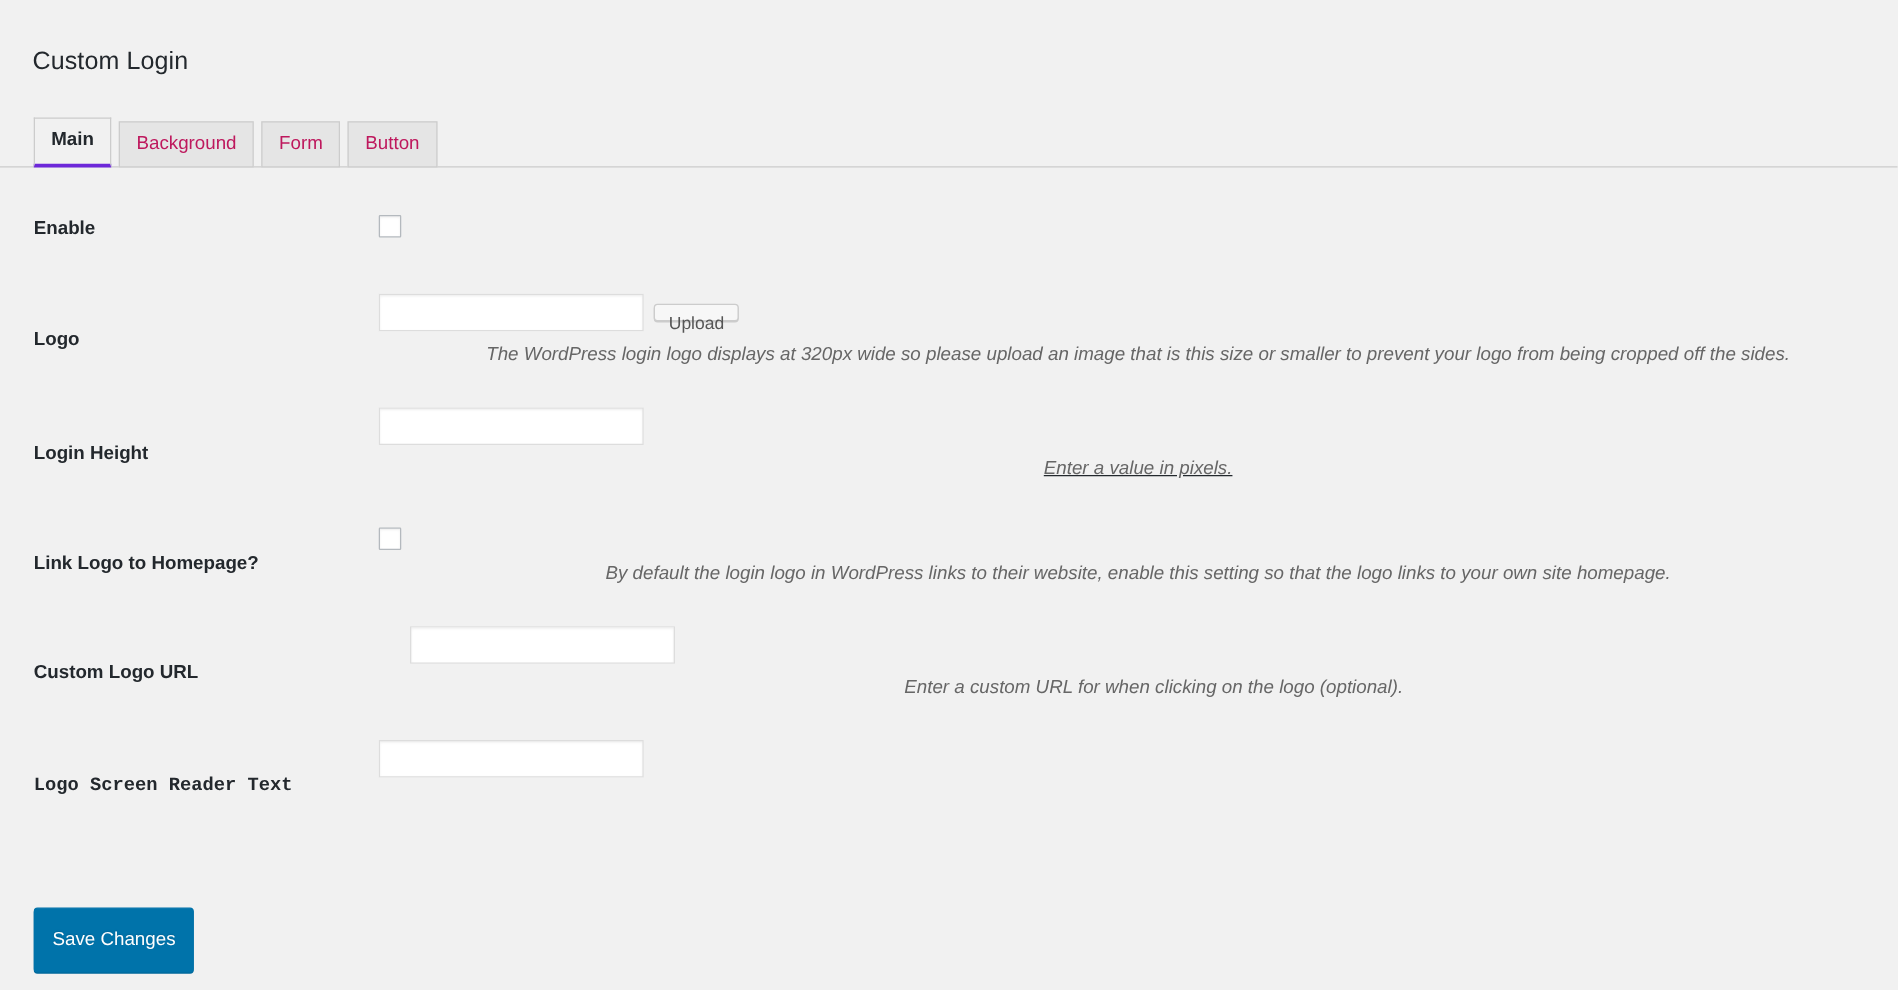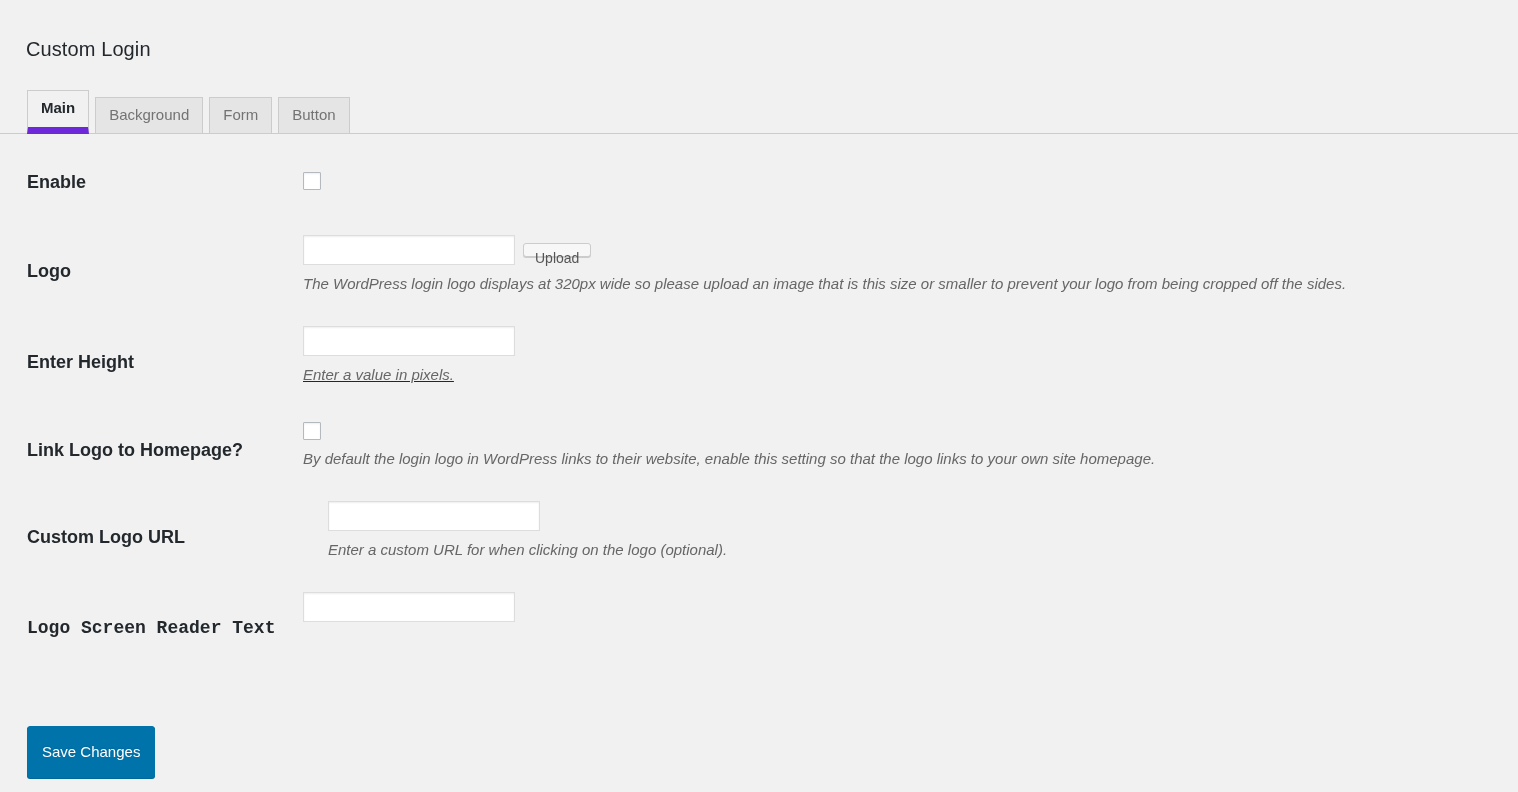--- a/index.html
+++ b/index.html
@@ -48,50 +48,50 @@
   }
   .tab {
     display: inline-block;
     box-sizing: border-box;
     padding: 7px 13px 8px 13px;
     font-size: 15px;
     line-height: 20px;
     background: #e5e5e5;
     border: 1px solid #ccc;
     border-bottom: 1px solid #ccc;
-    color: #737373;
+    color: #be185d;
     cursor: pointer;
     white-space: nowrap;
     text-decoration: none;
   }
   .tab.active {
     background: #f1f1f1;
     color: #23282d;
     font-weight: 700;
-    border-bottom: 7px solid #6d28d9;
+    border-bottom: 3px solid #6d28d9;
     padding-bottom: 9px;
   }
 
   
   .form-table {
     position: absolute;
     left: 0;
     top: 150px;
     width: 1518px;
   }
   .form-row {
     display: flex;
     align-items: flex-start;
     width: 100%;
   }
   .row-label {
     width: 303px;
     box-sizing: border-box;
     padding: 20px 10px 20px 27px;
-    font-size: 18px;
+    font-size: 15px;
     font-weight: 600;
     line-height: 21px;
     color: #23282d;
   }
   .row-field {
     flex: 1;
     box-sizing: border-box;
     padding: 20px 0 20px 0;
     min-width: 0;
   }
@@ -164,20 +164,21 @@
     cursor: pointer;
     white-space: nowrap;
   }
   .description {
     margin: 9px 0 0 0;
     font-size: 15px;
     font-style: italic;
     line-height: 20px;
     color: #666;
     font-family: "Liberation Sans", sans-serif;
+    text-align: center;
   }
   .row-link-logo .description { }
 
   
   .submit-area {
     position: absolute;
     left: 27px;
     top: 726px;
   }
   .button-primary {
@@ -226,21 +227,21 @@
     <div class="row-field">
       <div class="upload-row">
         <input type="text" class="text-input" value="" style="">
         <button type="button" class="upload-btn">Upload</button>
       </div>
       <p class="description">The WordPress login logo displays at 320px wide so please upload an image that is this size or smaller to prevent your logo from being cropped off the sides.</p>
     </div>
   </div>
 
   <div class="form-row row-logo-height">
-    <div class="row-label">Enter Height</div>
+    <div class="row-label">Login Height</div>
     <div class="row-field">
       <input type="text" class="text-input" value="" style="">
       <p class="description">Enter a value in pixels.</p>
     </div>
   </div>
 
   <div class="form-row row-link-logo">
     <div class="row-label">Link Logo to Homepage?</div>
     <div class="row-field">
       <input type="checkbox" class="checkbox" style="">

